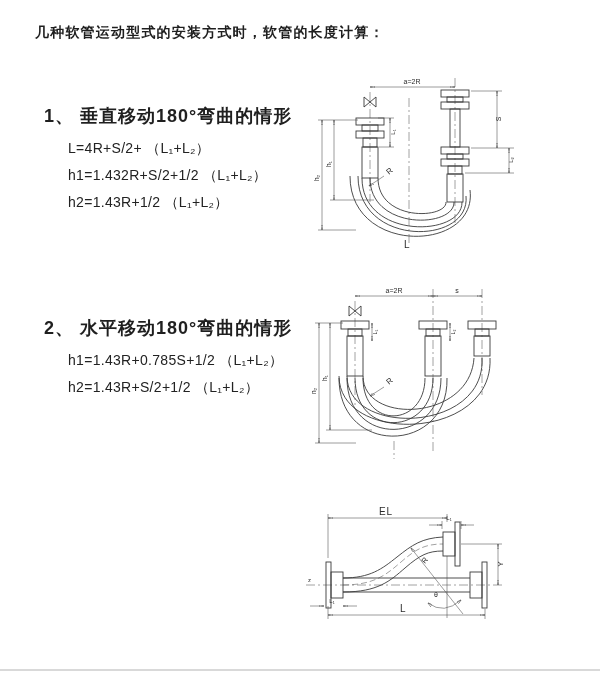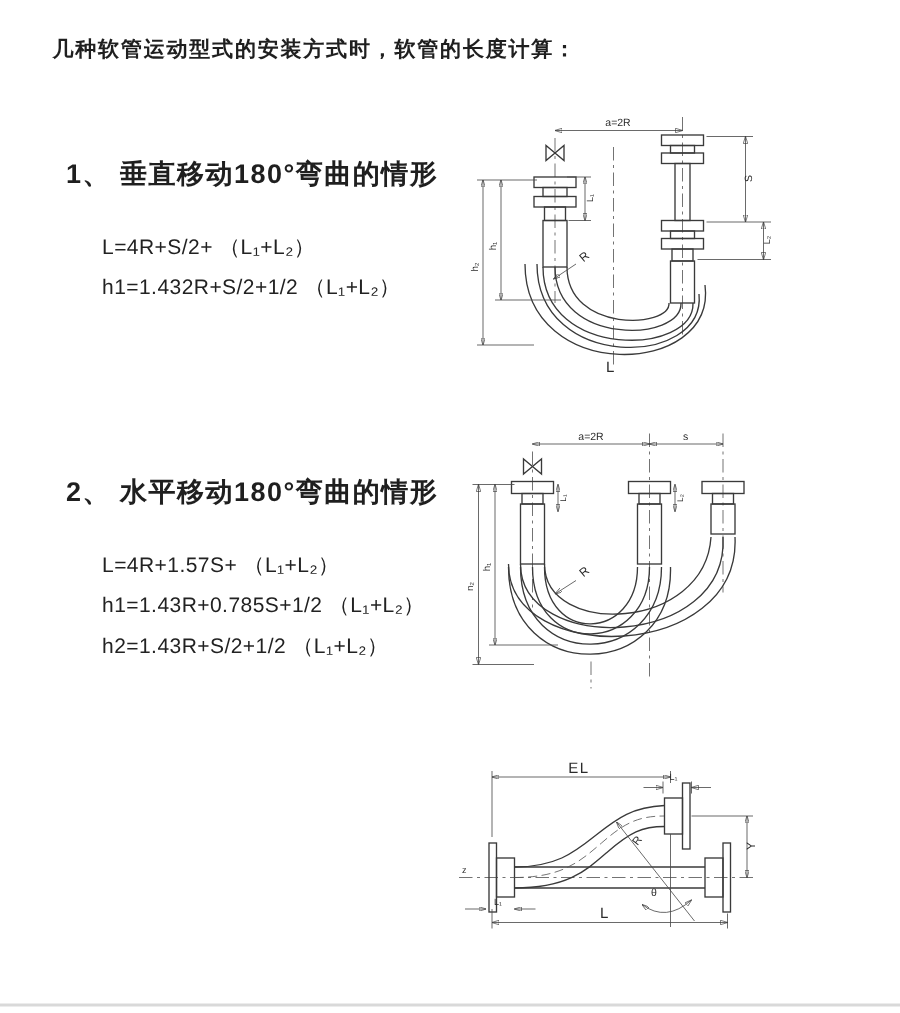--- a/index.html
+++ b/index.html
@@ -1,21 +1,21 @@
 <!DOCTYPE html>
 <html><head>
 <meta charset="utf-8">
 <style>
   html,body{margin:0;padding:0;background:#fff;}
   .canvas{position:relative;width:600px;height:675px;background:#ffffff;overflow:hidden;
           font-family:"Liberation Sans",sans-serif;color:#1f1f1f;}
   .title{position:absolute;left:35px;top:24px;font-size:14px;font-weight:700;letter-spacing:1.2px;}
   .sec{position:absolute;left:44px;}
   .sec-head{font-size:18px;font-weight:700;letter-spacing:1px;white-space:pre;}
-  .formulas{padding-left:24px;margin-top:23px;}
+  .formulas{padding-left:24px;margin-top:7px;}
   .formula{font-size:14px;line-height:27px;white-space:pre;letter-spacing:.3px;color:#222;}
   .diag{position:absolute;}
   .diag path,.diag line,.diag rect{fill:none;stroke:#3a3a3a;stroke-width:.9;}
   .diag .dim{stroke-width:.55;stroke:#4a4a4a;}
   .diag .cl{stroke-dasharray:9 3 2 3;stroke-width:.55;stroke:#555;}
   .diag .hd{stroke-dasharray:6 3;stroke-width:.55;stroke:#555;}
   .diag text{fill:#2b2b2b;stroke:none;font-family:"Liberation Sans",sans-serif;}
   .bottom-divider{position:absolute;left:0;top:669px;width:600px;height:2px;background:#d9d9d9;}
 </style>
 </head>
@@ -23,27 +23,27 @@
 
 <div class="canvas">
 
   <div class="title">几种软管运动型式的安装方式时，软管的长度计算：</div>
 
   <div class="sec" style="top:104px">
     <div class="sec-head">1、 垂直移动180°弯曲的情形</div>
     <div class="formulas">
       <div class="formula">L=4R+S/2+ （L₁+L₂）</div>
       <div class="formula">h1=1.432R+S/2+1/2 （L₁+L₂）</div>
+      <div class="formula">h2=1.43R+1/2 （L₁+L₂）</div>
     </div>
   </div>
 
   <div class="sec" style="top:316px">
     <div class="sec-head">2、 水平移动180°弯曲的情形</div>
     <div class="formulas">
-      <div class="formula">L=4R+1.57S+ （L₁+L₂）</div>
       <div class="formula">h1=1.43R+0.785S+1/2 （L₁+L₂）</div>
       <div class="formula">h2=1.43R+S/2+1/2 （L₁+L₂）</div>
     </div>
   </div>
 
 
   <svg class="diag" style="left:312px;top:72px" width="288" height="195" viewBox="0 0 288 195">
     <defs>
       <marker id="ar1" viewBox="0 0 10 6" refX="9.5" refY="3" markerWidth="9" markerHeight="5.4" orient="auto-start-reverse">
         <path d="M0,0 L10,3 L0,6 Z" fill="#3a3a3a" stroke="none"></path>

